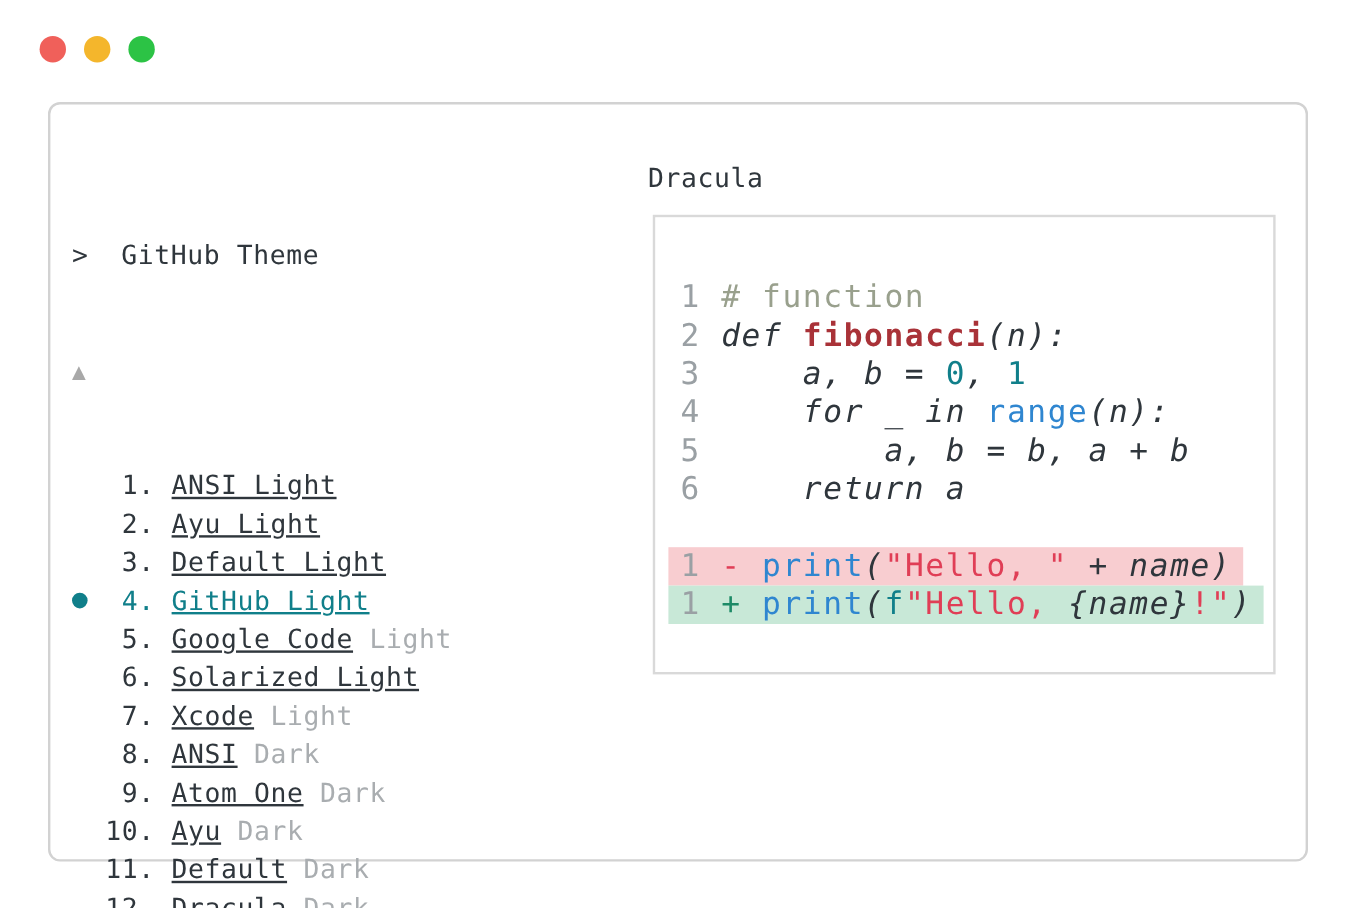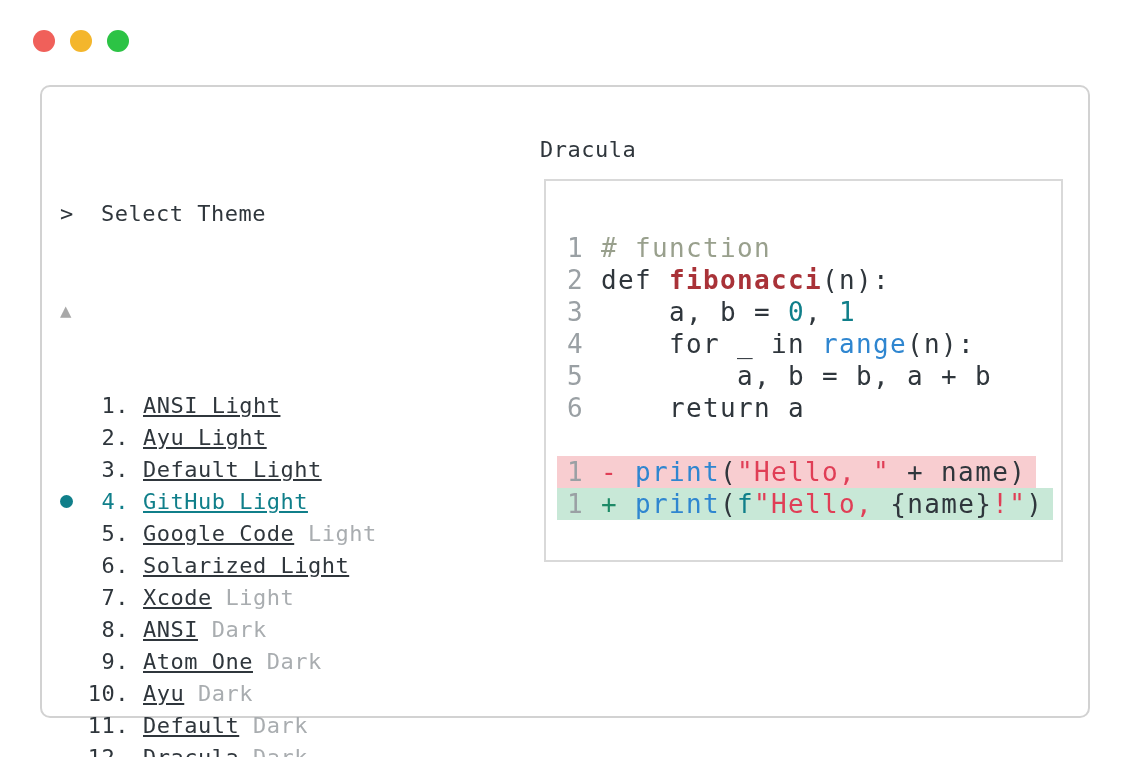--- a/index.html
+++ b/index.html
@@ -65,21 +65,21 @@
   }
   .code{
     position:absolute;left:11px;top:51px;
     font-size:26px;line-height:32px;letter-spacing:1.35px;
     white-space:pre;color:var(--code);
   }
   .code-row{height:32px;display:table;padding:0 10px;}
   .code-row.removed{background:var(--removed-bg);}
   .code-row.added{background:var(--added-bg);}
   .ln{color:var(--ln);}
-  .tok-code{color:var(--code);}
+  .tok-code{color:var(--code);font-style:italic;}
   .tok-comment{color:var(--comment);}
   .tok-func{color:var(--func);font-weight:bold;}
   .tok-builtin{color:var(--builtin);}
   .tok-number{color:var(--number);}
   .tok-fstring{color:var(--fstring);}
   .tok-string{color:var(--string);}
   .tok-del{color:var(--del);}
   .tok-add{color:var(--add);}
 </style>
 </head>
@@ -89,21 +89,21 @@
 
   <div class="dots">
     <span class="dot red"></span>
     <span class="dot yellow"></span>
     <span class="dot green"></span>
   </div>
 
   <div class="panel">
 
     <div class="list">
-      <div class="row list-header"><span class="prompt">&gt;</span><span>Select Theme</span></div>
+      <div class="row list-header"><span class="prompt">&gt;</span><span>GitHub Theme</span></div>
       <div class="row arrow-up"><span class="arrow-glyph">▲</span></div>
       <div><div class="row item"><span class="marker"></span><span class="num">1.</span><span class="label-main">ANSI Light</span><span class="label-muted"></span></div><div class="row item"><span class="marker"></span><span class="num">2.</span><span class="label-main">Ayu Light</span><span class="label-muted"></span></div><div class="row item"><span class="marker"></span><span class="num">3.</span><span class="label-main">Default Light</span><span class="label-muted"></span></div><div class="row item selected"><span class="marker"><span class="bullet"></span></span><span class="num">4.</span><span class="label-main">GitHub Light</span><span class="label-muted"></span></div><div class="row item"><span class="marker"></span><span class="num">5.</span><span class="label-main">Google Code</span><span class="label-muted"> Light</span></div><div class="row item"><span class="marker"></span><span class="num">6.</span><span class="label-main">Solarized Light</span><span class="label-muted"></span></div><div class="row item"><span class="marker"></span><span class="num">7.</span><span class="label-main">Xcode</span><span class="label-muted"> Light</span></div><div class="row item"><span class="marker"></span><span class="num">8.</span><span class="label-main">ANSI</span><span class="label-muted"> Dark</span></div><div class="row item"><span class="marker"></span><span class="num">9.</span><span class="label-main">Atom One</span><span class="label-muted"> Dark</span></div><div class="row item"><span class="marker"></span><span class="num">10.</span><span class="label-main">Ayu</span><span class="label-muted"> Dark</span></div><div class="row item"><span class="marker"></span><span class="num">11.</span><span class="label-main">Default</span><span class="label-muted"> Dark</span></div><div class="row item"><span class="marker"></span><span class="num">12.</span><span class="label-main">Dracula</span><span class="label-muted"> Dark</span></div></div>
       
     </div>
 
     <div class="preview-label">Dracula</div>
 
     <div class="preview-box">
       <div class="code"><div class="code-row"><span class="ln">1 </span><span class="toks"><span class="tok tok-comment"># function</span></span></div><div class="code-row"><span class="ln">2 </span><span class="toks"><span class="tok tok-code">def </span><span class="tok tok-func">fibonacci</span><span class="tok tok-code">(n):</span></span></div><div class="code-row"><span class="ln">3 </span><span class="toks"><span class="tok tok-code">    a, b = </span><span class="tok tok-number">0</span><span class="tok tok-code">, </span><span class="tok tok-number">1</span></span></div><div class="code-row"><span class="ln">4 </span><span class="toks"><span class="tok tok-code">    for _ in </span><span class="tok tok-builtin">range</span><span class="tok tok-code">(n):</span></span></div><div class="code-row"><span class="ln">5 </span><span class="toks"><span class="tok tok-code">        a, b = b, a + b</span></span></div><div class="code-row"><span class="ln">6 </span><span class="toks"><span class="tok tok-code">    return a</span></span></div><div class="code-row"><span class="ln"></span><span class="toks"></span></div><div class="code-row removed"><span class="ln">1 </span><span class="toks"><span class="tok tok-del">- </span><span class="tok tok-builtin">print</span><span class="tok tok-code">(</span><span class="tok tok-string">"Hello, "</span><span class="tok tok-code"> + name)</span></span></div><div class="code-row added"><span class="ln">1 </span><span class="toks"><span class="tok tok-add">+ </span><span class="tok tok-builtin">print</span><span class="tok tok-code">(</span><span class="tok tok-fstring">f</span><span class="tok tok-string">"Hello, </span><span class="tok tok-code">{name}</span><span class="tok tok-string">!"</span><span class="tok tok-code">)</span></span></div></div>
     </div>

